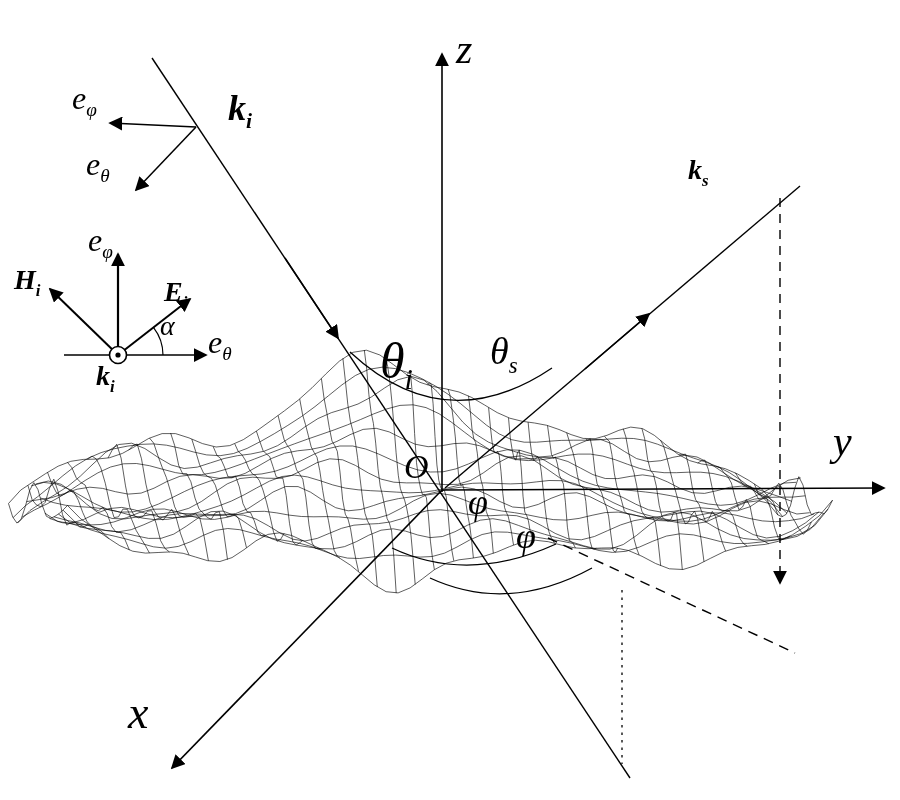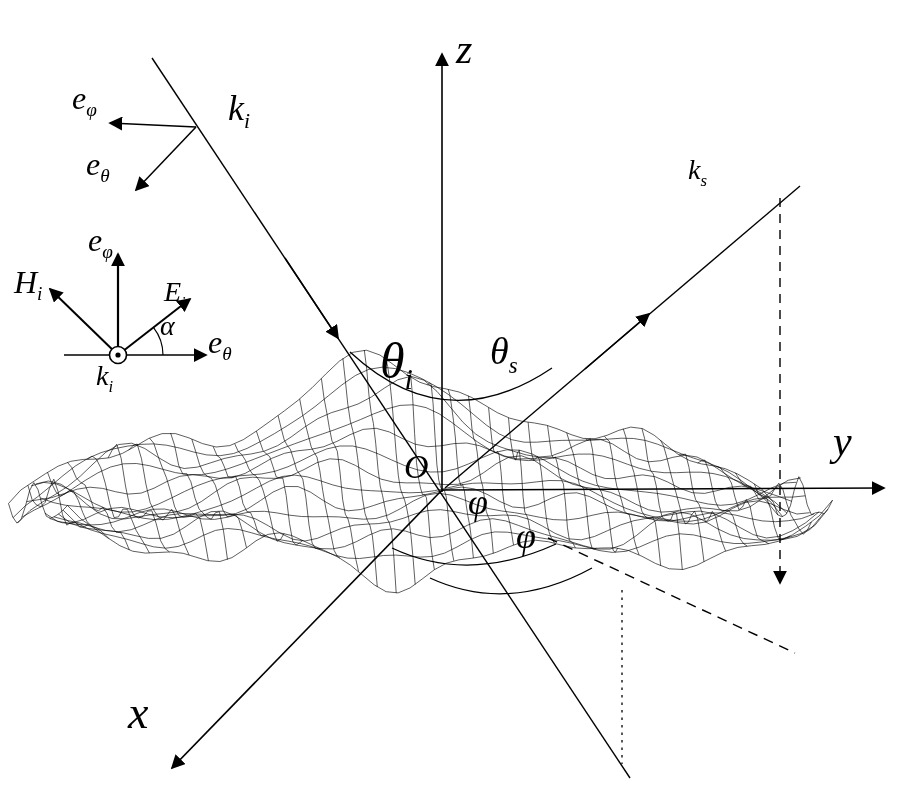--- a/index.html
+++ b/index.html
@@ -14,21 +14,21 @@
   svg.fig { position:absolute; left:0; top:0; }
   .lbl {
     position:absolute;
     font-style:italic;
     color:#000;
     line-height:1;
     white-space:nowrap;
     user-select:none;
   }
   .lbl sub { font-size:0.60em; font-style:italic; line-height:0; }
-  .bold { font-weight:normal; }
+  .bold { font-weight:bold; }
 </style>
 </head>
 <body>
 
 <div class="stage">
 
   <svg class="fig" width="900" height="800" viewBox="0 0 900 800">
     <defs>
       <marker id="arr" viewBox="0 0 12 12" refX="10.5" refY="6" markerWidth="14" markerHeight="14" markerUnits="userSpaceOnUse" orient="auto">
         <path d="M0,0 L12,6 L0,12 Z" fill="#000"></path>
@@ -165,21 +165,21 @@
   </div>
 
   <div class="lbl" style="left:208px; top:326px; font-size:32px">
     <span>e</span><sub>θ</sub>
   </div>
 
   <div class="lbl bold" style="left:164px; top:278px; font-size:28px">
     <span>E</span><sub>i</sub>
   </div>
 
-  <div class="lbl bold" style="left:14px; top:266px; font-size:32px">
+  <div class="lbl bold" style="left:14px; top:266px; font-size:28px">
     <span>H</span><sub>i</sub>
   </div>
 
   <div class="lbl" style="left:160px; top:312px; font-size:28px"><span>α</span></div>
 
   <div class="lbl bold" style="left:96px; top:362px; font-size:28px">
     <span>k</span><sub>i</sub>
   </div>
 
 </div>

